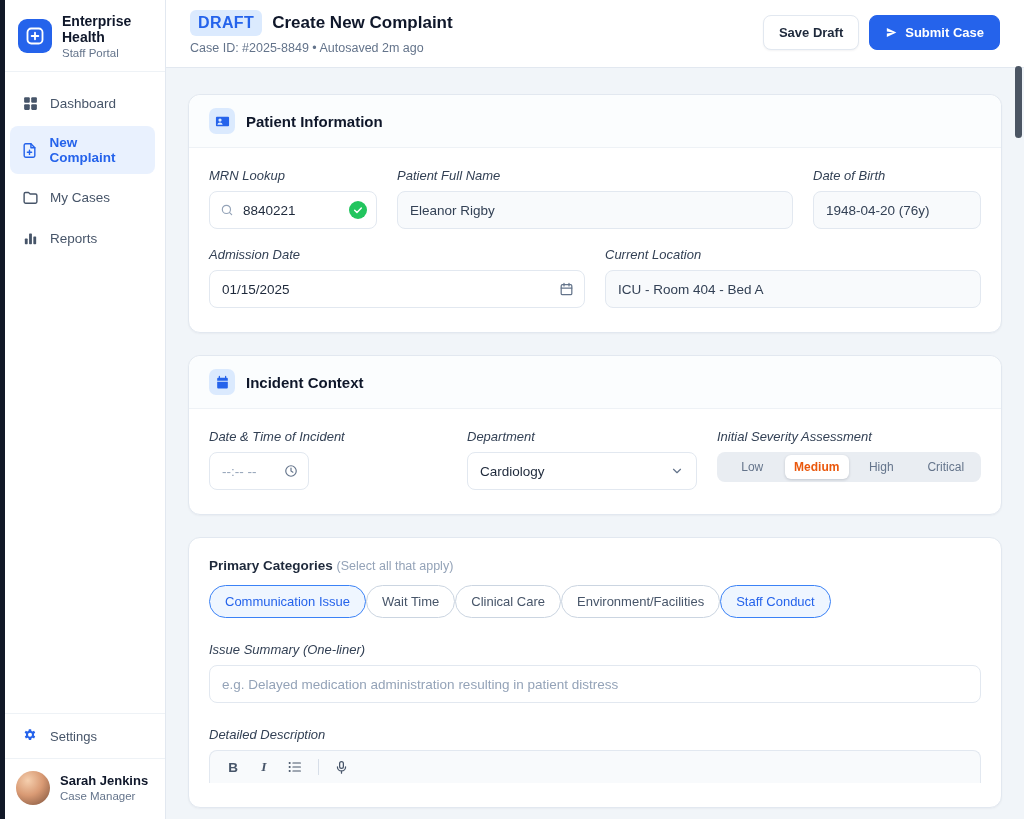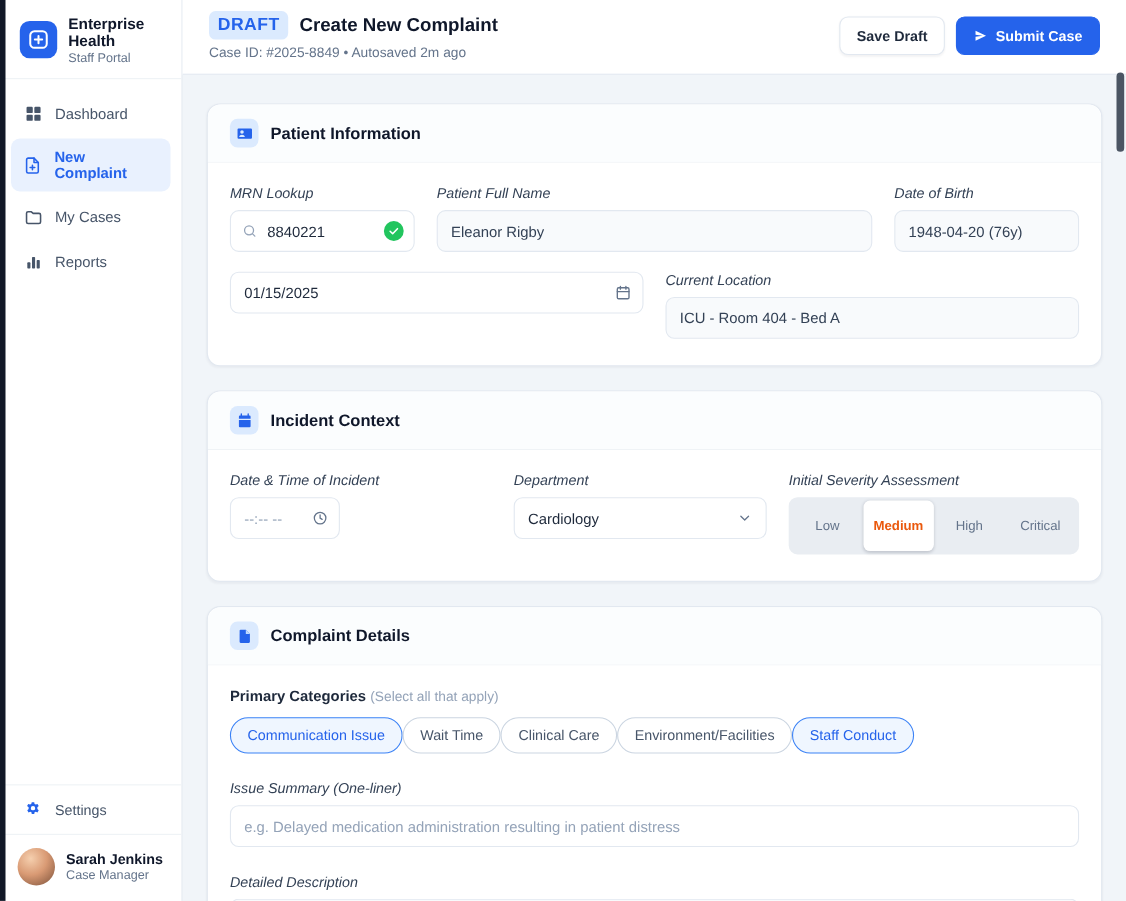--- a/index.html
+++ b/index.html
@@ -69,21 +69,21 @@
   .grid-p2 { display: grid; grid-template-columns: 1fr 1fr; gap: 20px; margin-top: 18px; }
   .grid-incident { display: grid; grid-template-columns: 238px 230px 1fr; gap: 20px; }
   .dt-row { display: flex; gap: 8px; }
   .w-date { width: 132px; }
   .w-time { width: 100px; }
 
   .select { display: flex; align-items: center; justify-content: space-between; cursor: pointer; }
   .select .sel-text { font-size: 13.5px; color: #1e293b; }
   .select .trail-icon { position: static; transform: none; }
 
-  .segmented { display: flex; background: #e9edf2; border-radius: 8px; padding: 3px; height: 52px; }
+  .segmented { display: flex; background: #e9edf2; border-radius: 8px; padding: 3px; height: 30px; }
   .segment { flex: 1; display: flex; align-items: center; justify-content: center; font-size: 12px; color: #64748b; border-radius: 6px; cursor: pointer; }
   .segment.active { background: #fff; color: #ea580c; font-weight: 700; box-shadow: 0 1px 3px rgba(15,23,42,.18); }
 
   .cat-label-row { font-size: 13.5px; }
   .cat-label { font-weight: 600; color: #1e293b; }
   .chips { display: flex; flex-wrap: wrap; margin-top: 12px; }
   .chip { border: 1px solid #cbd5e1; background: #fff; color: #475569; border-radius: 999px; padding: 8px 15px; font-size: 13px; cursor: pointer; }
   .chip.selected { border-color: #3b82f6; background: #eff6ff; color: #2563eb; }
 
   .section-gap { margin-top: 24px; }
@@ -234,20 +234,21 @@
               <label class="field-label">Patient Full Name</label>
               <input class="input readonly" readonly="" value="Eleanor Rigby" style="">
             </div>
             <div>
               <label class="field-label">Date of Birth</label>
               <input class="input readonly" readonly="" value="1948-04-20 (76y)" style="">
             </div>
           </div>
           <div class="grid-p2">
             <div>
+              <label class="field-label">Admission Date</label>
               <div class="input-wrap">
                 <input class="input" value="01/15/2025" style="">
                 <span class="trail-icon">
                   <svg width="15" height="15" viewBox="0 0 24 24" fill="none" stroke="currentColor" stroke-width="2" stroke-linecap="round">
                       <rect x="3.5" y="5" width="17" height="16" rx="2"></rect>
                       <path d="M8 3v4M16 3v4M3.5 10.5h17"></path>
                     </svg>
                 </span>
               </div>
             </div>
@@ -303,29 +304,20 @@
                 <div class="segment active">Medium</div>
                 <div class="segment">High</div>
                 <div class="segment">Critical</div>
               </div>
             </div>
           </div>
         </div>
       </section>
 
       <section class="card">
-        <div class="card-header">
-          <span class="card-icon">
-            <svg width="15" height="15" viewBox="0 0 24 24" fill="currentColor">
-                <path d="M6 2.5h7.5l6 6V20A1.5 1.5 0 0 1 18 21.5H6A1.5 1.5 0 0 1 4.5 20V4A1.5 1.5 0 0 1 6 2.5z"></path>
-                <path d="M13.5 2.5v6h6z" fill="#bfdbfe"></path>
-              </svg>
-          </span>
-          <span class="card-title">Complaint Details</span>
-        </div>
         <div class="card-body">
           <div class="cat-label-row">
             <span class="cat-label">Primary Categories</span>
             <span class="hint">(Select all that apply)</span>
           </div>
           <div class="chips">
             <div class="chip selected">Communication Issue</div>
             <div class="chip">Wait Time</div>
             <div class="chip">Clinical Care</div>
             <div class="chip">Environment/Facilities</div>

